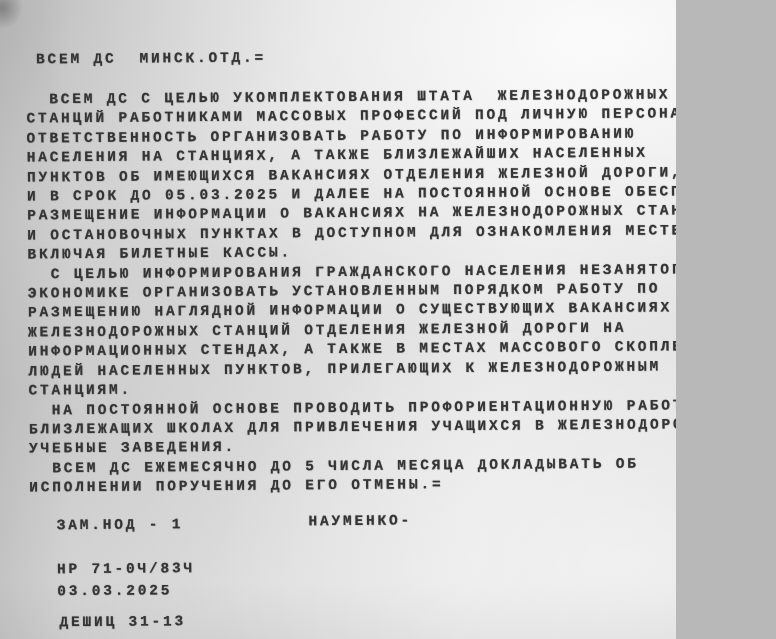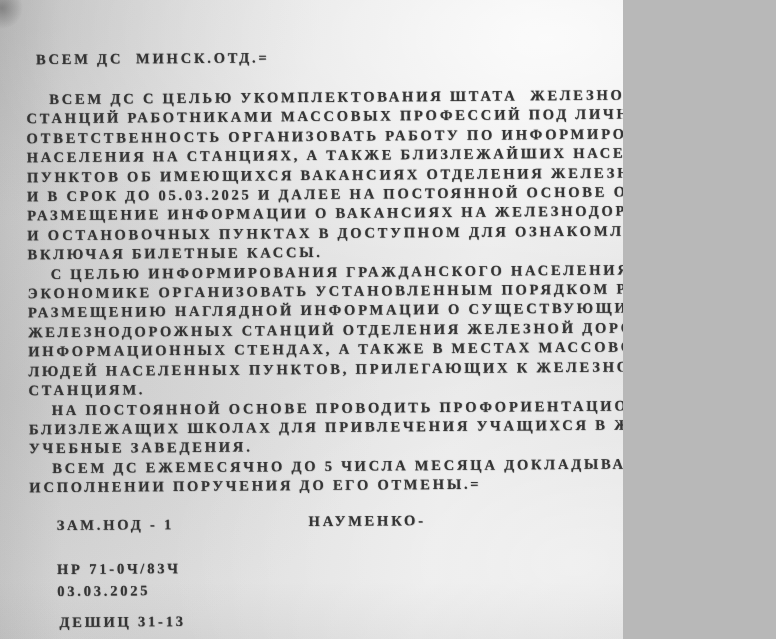--- a/index.html
+++ b/index.html
@@ -1,21 +1,21 @@
 <!DOCTYPE html>
 <html><head>
 <meta charset="utf-8">
 <style>
   html,body{margin:0;padding:0;background:#b8b8b8;}
   .photo{
     position:relative;
-    width:623px;height:639px;
+    width:676px;height:639px;
     overflow:hidden;
     background:#d8d8d8;
-    font-family:Liberation Serif, serif;
+    font-family:Liberation Mono, monospace;
   }
   .paper-shading{
     position:absolute;inset:0;
     background:
       radial-gradient(circle 30px at 2px 8px, rgba(70,70,70,0.45), rgba(70,70,70,0) 70%),
       radial-gradient(ellipse 900px 480px at 88% 6%, rgba(255,255,255,0.82), rgba(255,255,255,0) 62%),
       radial-gradient(ellipse 680px 420px at 92% 88%, rgba(255,255,255,0.45), rgba(255,255,255,0) 60%),
       radial-gradient(ellipse 520px 330px at 0% 2%, rgba(125,125,125,0.22), rgba(125,125,125,0) 62%),
       radial-gradient(ellipse 620px 430px at 2% 62%, rgba(140,140,140,0.14), rgba(140,140,140,0) 60%),
       linear-gradient(to right, rgba(120,120,120,0.15), rgba(120,120,120,0) 10%),

